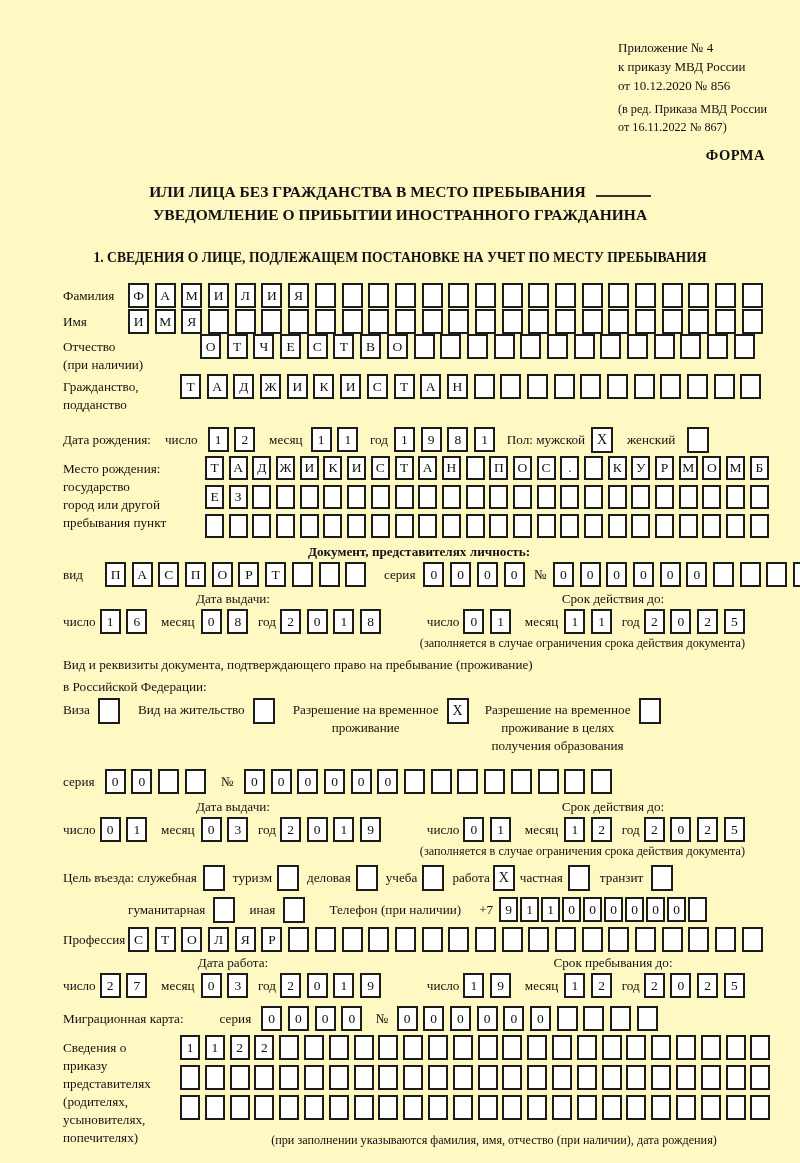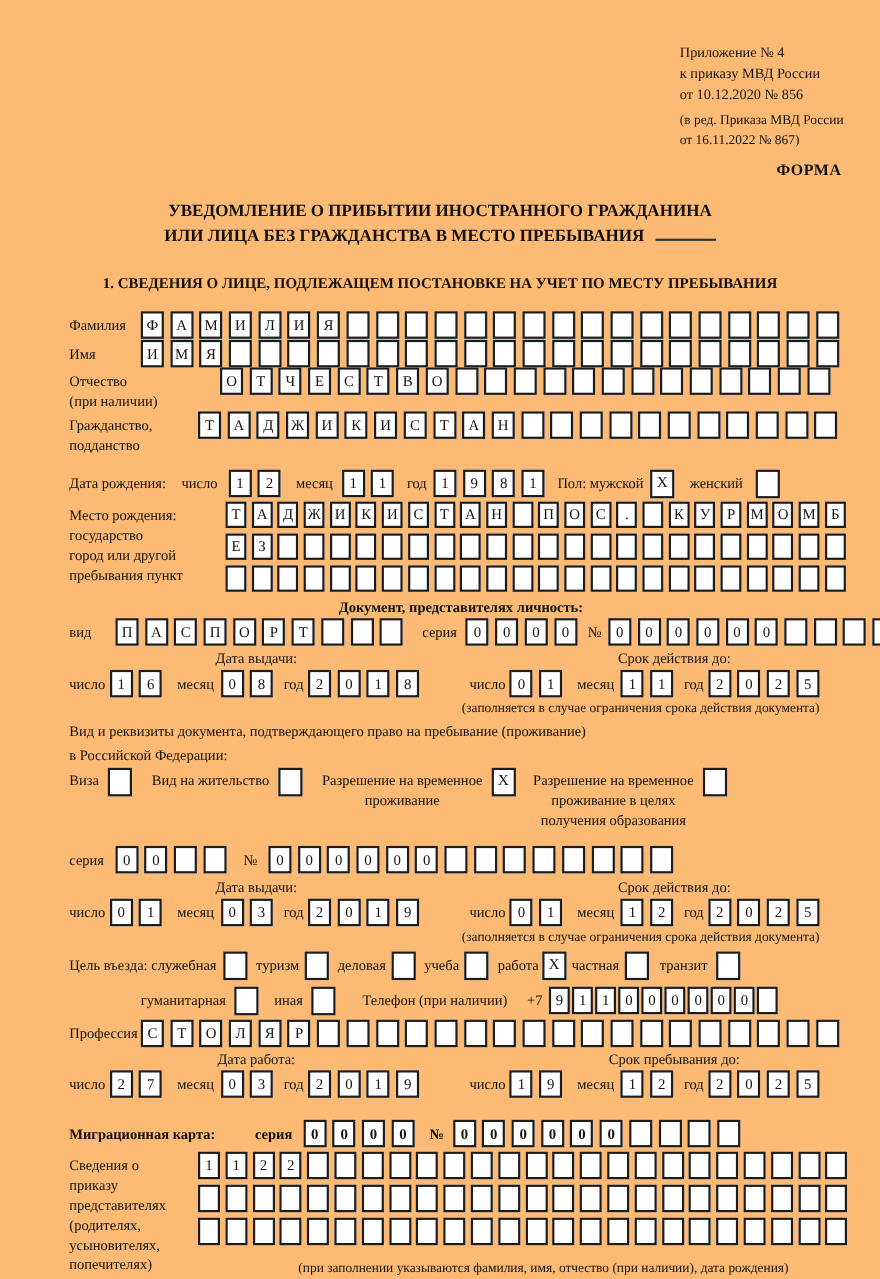--- a/index.html
+++ b/index.html
@@ -1,16 +1,16 @@
 <!DOCTYPE html>
 <html><head>
 <meta charset="utf-8">
 <style>
   html,body{margin:0;padding:0;background:#ffffff;}
-  .page{position:relative;width:800px;height:1163px;background:#fdba74;color:#111;
+  .page{position:relative;width:800px;height:1163px;background:#fef9c3;color:#111;
         font-family:"Liberation Serif","DejaVu Serif",serif;overflow:hidden;}
   .hdr{position:absolute;left:618px;top:38px;font-size:13px;line-height:19px;}
   .hdr .amend{margin-top:5px;font-size:12.2px;line-height:18px;}
   .forma{position:absolute;top:147px;left:0;width:765px;text-align:right;
          font-weight:bold;font-size:14.5px;letter-spacing:.5px;}
   .title{position:absolute;top:180px;left:0;width:100%;text-align:center;
          font-weight:bold;font-size:15.5px;line-height:23px;}
   .uline{display:inline-block;width:55px;border-bottom:2px solid #333;margin-left:10px;height:1px;}
   .sec1{position:absolute;top:250px;left:0;width:100%;text-align:center;
         font-weight:bold;font-size:13.6px;}
@@ -54,22 +54,22 @@
     <div>от 10.12.2020 № 856</div>
     <div class="amend">
       <div>(в ред. Приказа МВД России</div>
       <div>от 16.11.2022 № 867)</div>
     </div>
   </div>
 
   <div class="forma">ФОРМА</div>
 
   <div class="title">
+    <div><span>ИЛИ ЛИЦА БЕЗ ГРАЖДАНСТВА В МЕСТО ПРЕБЫВАНИЯ</span><span class="uline"></span></div>
     <div>УВЕДОМЛЕНИЕ О ПРИБЫТИИ ИНОСТРАННОГО ГРАЖДАНИНА</div>
-    <div><span>ИЛИ ЛИЦА БЕЗ ГРАЖДАНСТВА В МЕСТО ПРЕБЫВАНИЯ</span><span class="uline"></span></div>
   </div>
 
   <div class="sec1">1. СВЕДЕНИЯ О ЛИЦЕ, ПОДЛЕЖАЩЕМ ПОСТАНОВКЕ НА УЧЕТ ПО МЕСТУ ПРЕБЫВАНИЯ</div>
 
   <div class="body">
       <div class="row cellrow" style="margin-top: 0px;">
         <div class="lab" style="width: 65px;">
           <div>Фамилия</div>
         </div>
         <span class="cells std">
@@ -580,21 +580,21 @@
           <span class="cell">2</span>
         </span>
         <span class="t" style="margin-right: 4px;">год</span>
         <span class="cells std">
           <span class="cell">2</span>
           <span class="cell">0</span>
           <span class="cell">2</span>
           <span class="cell">5</span>
         </span>
       </div>
-      <div class="row segrow" style="margin-top: 16px; font-weight: bold;">
+      <div class="row segrow" style="margin-top: 4px;">
         <span class="t" style="margin-right: 36px;">Миграционная карта:</span>
         <span class="t" style="margin-right: 10px;">серия</span>
         <span class="cells std" style="margin-right: 8px;">
           <span class="cell">0</span>
           <span class="cell">0</span>
           <span class="cell">0</span>
           <span class="cell">0</span>
         </span>
         <span class="t" style="margin-right: 8px;">№</span>
         <span class="cells std">

